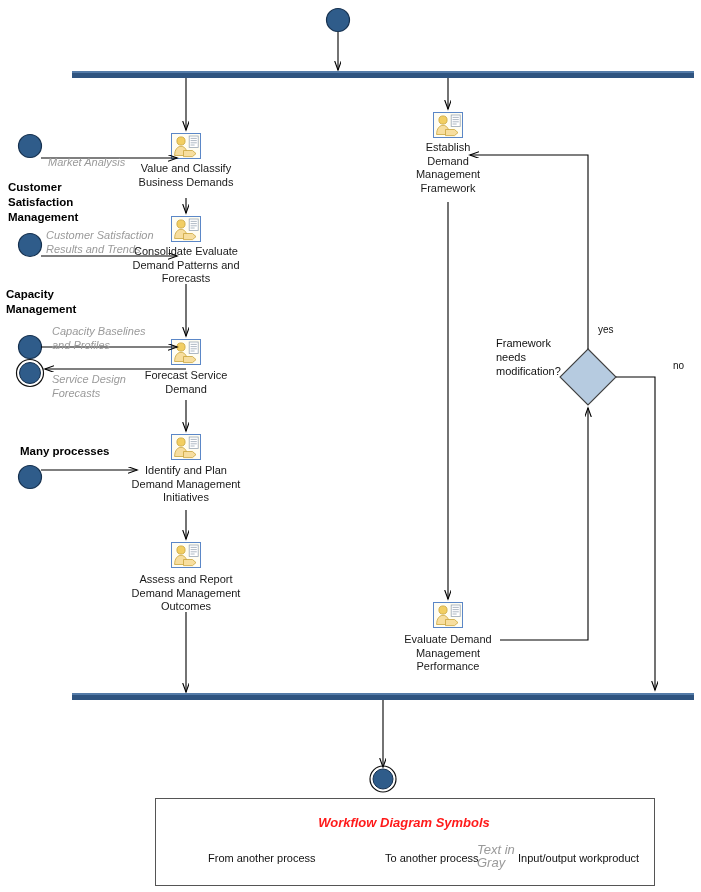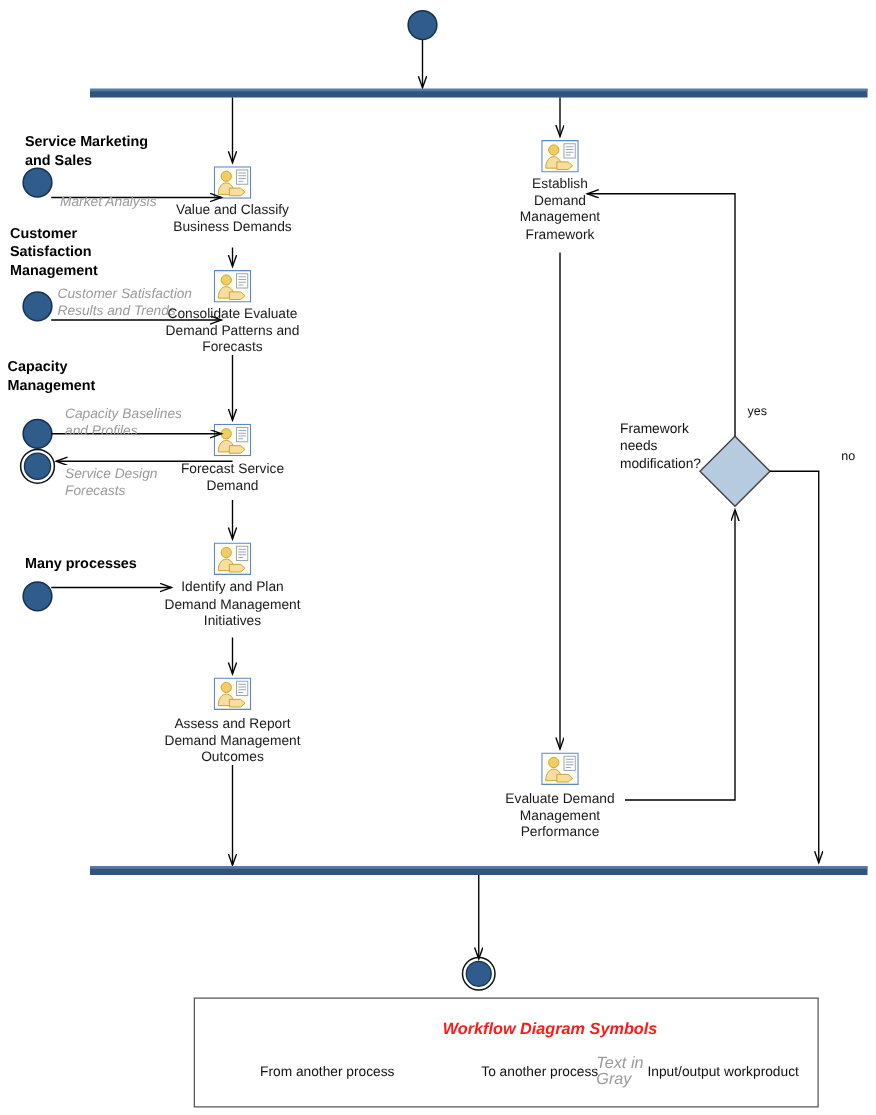--- a/index.html
+++ b/index.html
@@ -8,21 +8,21 @@
   #stage{position:relative;width:701px;height:892px;overflow:hidden;}
   svg.layer{position:absolute;left:0;top:0;width:701px;height:892px;}
   .lbl{position:absolute;text-align:center;color:#1a1a1a;font-size:11px;line-height:13.5px;}
   .lbl-left{position:absolute;text-align:left;}
   .bold{font-weight:bold;font-size:11.5px;color:#000;line-height:15px;}
   .wp{position:absolute;font-style:italic;color:#9a9a9a;font-size:11px;line-height:14px;}
   .branch{position:absolute;font-size:10px;color:#111;}
   .cond{position:absolute;font-size:11px;color:#111;line-height:14px;text-align:left;}
   .legend-box{position:absolute;border:1px solid #555;background:#fff;}
   .legend-title{position:absolute;width:100%;text-align:center;color:#ff1a1a;
-                font-weight:bold;font-style:italic;font-size:13px;padding-left:36px;}
+                font-weight:bold;font-style:italic;font-size:13px;}
   .legend-txt{position:absolute;font-size:11px;color:#111;}
   .legend-gray{position:absolute;font-size:13px;color:#9a9a9a;font-style:italic;line-height:13px;}
 </style>
 </head>
 <body>
 
 <div id="stage">
 
   <svg class="layer" viewBox="0 0 701 892">
     <defs>
@@ -123,24 +123,20 @@
 
     <g>
       <circle cx="190" cy="858" r="11" fill="#2F5C8A" stroke="#16314F" stroke-width="1.2"></circle>
     </g>
     <g>
       <circle cx="366" cy="858" r="12.5" fill="none" stroke="#111" stroke-width="1.2"></circle>
       <circle cx="366" cy="858" r="9.5" fill="#2F5C8A" stroke="#16314F" stroke-width="1"></circle>
     </g>
   </svg>
 
-  <div class="lbl-left bold" style="left:20px;top:107px;width:180px;">
-    <div>Service Marketing</div>
-    <div>and Sales</div>
-  </div>
 
   <div class="lbl-left bold" style="left:8px;top:180px;width:180px;">
     <div>Customer</div>
     <div>Satisfaction</div>
     <div>Management</div>
   </div>
 
   <div class="lbl-left bold" style="left:6px;top:287px;width:180px;">
     <div>Capacity</div>
     <div>Management</div>

